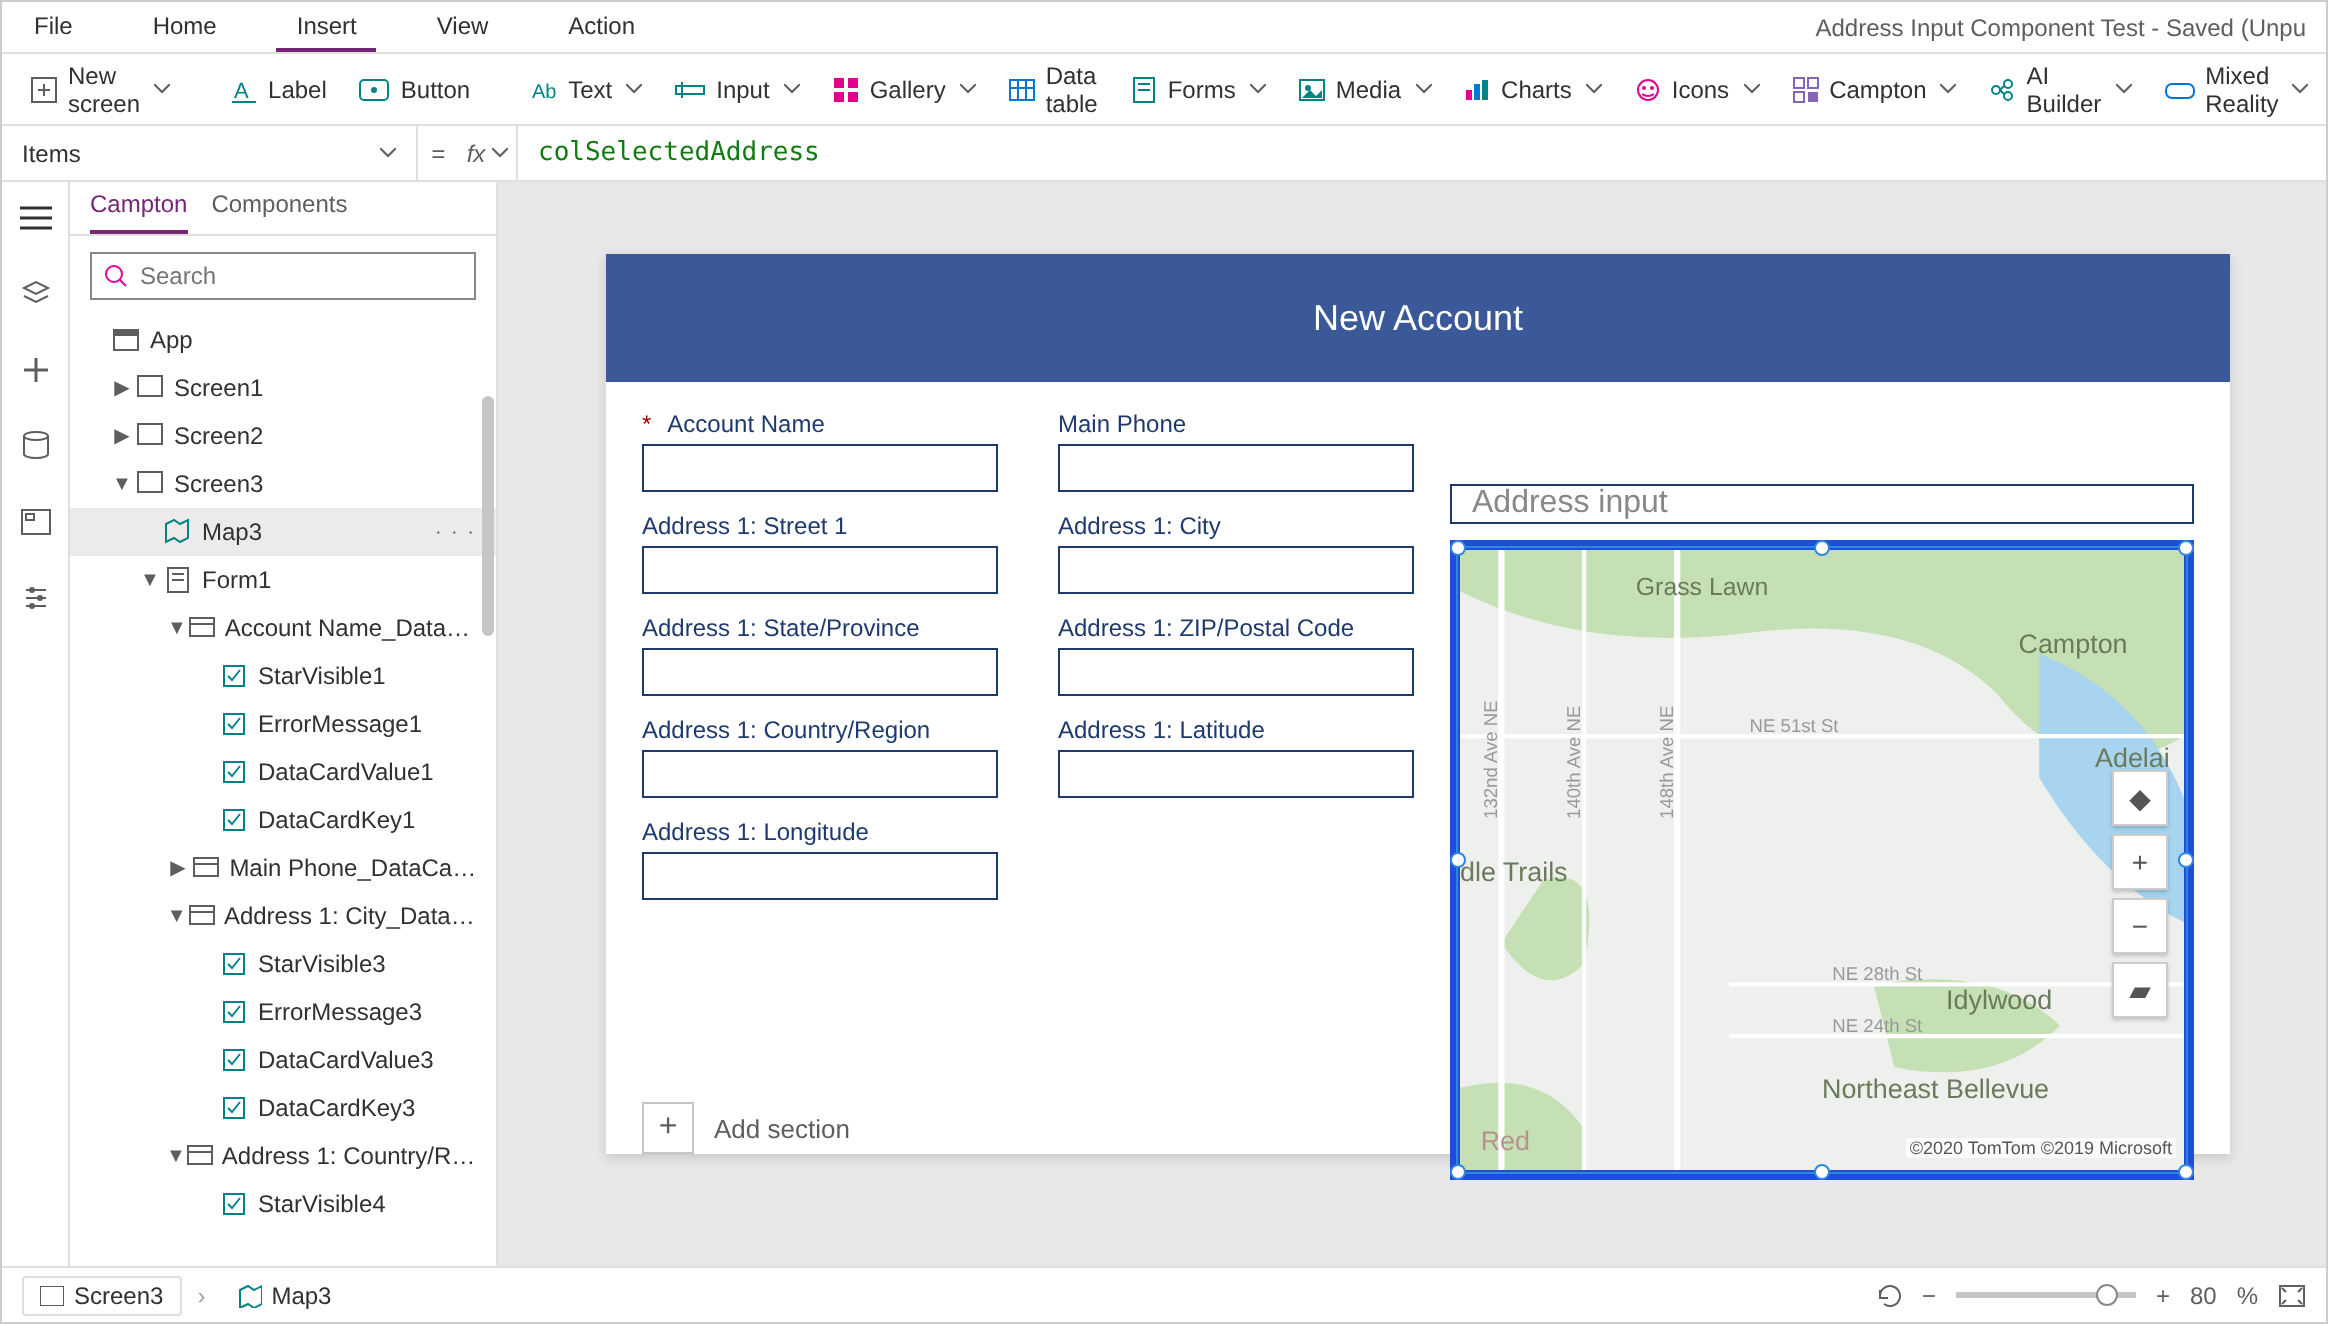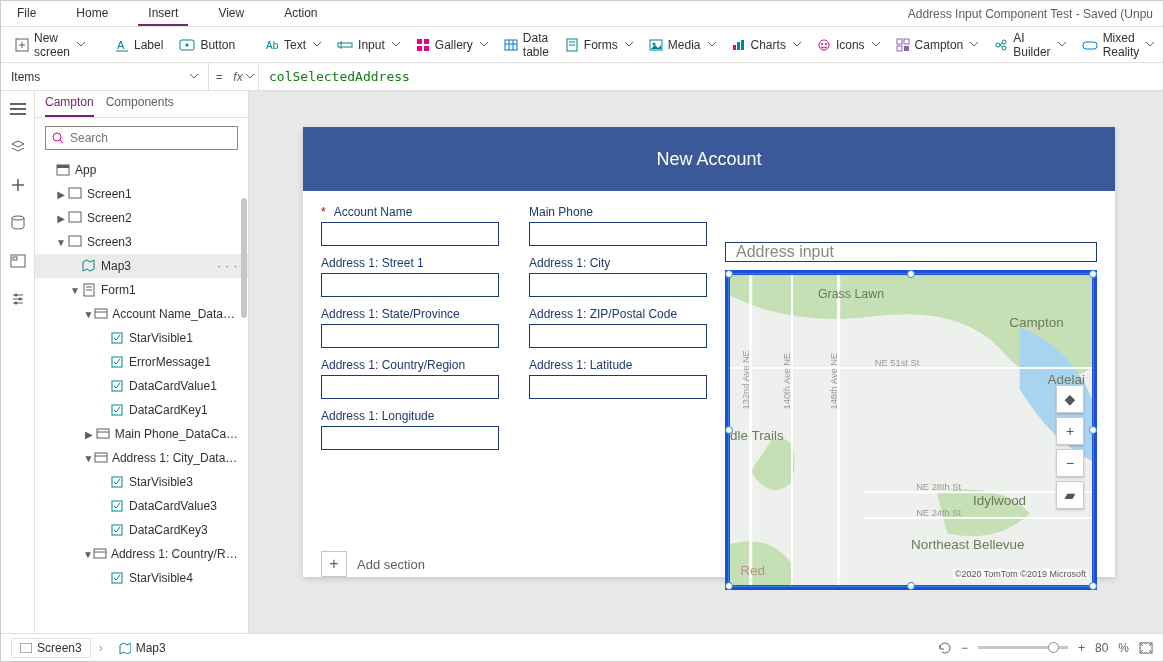--- a/index.html
+++ b/index.html
@@ -453,20 +453,30 @@
           </div>
           <div class="tree-row" style="padding-left: 62px;">
             <span class="tree-chev"></span>
             <span class="tree-icon">
               <svg width="14" height="14">
                 <rect x="2" y="2" width="10" height="10" fill="none" stroke="#038387"></rect>
                 <path d="M4 7 L6 9 L10 4" fill="none" stroke="#038387"></path>
               </svg>
             </span>
             <span class="tree-label">StarVisible3</span>
+          </div>
+          <div class="tree-row" style="padding-left: 62px;">
+            <span class="tree-chev"></span>
+            <span class="tree-icon">
+              <svg width="14" height="14">
+                <rect x="2" y="2" width="10" height="10" fill="none" stroke="#038387"></rect>
+                <path d="M4 7 L6 9 L10 4" fill="none" stroke="#038387"></path>
+              </svg>
+            </span>
+            <span class="tree-label">ErrorMessage3</span>
           </div>
           <div class="tree-row" style="padding-left: 62px;">
             <span class="tree-chev"></span>
             <span class="tree-icon">
               <svg width="14" height="14">
                 <rect x="2" y="2" width="10" height="10" fill="none" stroke="#038387"></rect>
                 <path d="M4 7 L6 9 L10 4" fill="none" stroke="#038387"></path>
               </svg>
             </span>
             <span class="tree-label">DataCardValue3</span>

